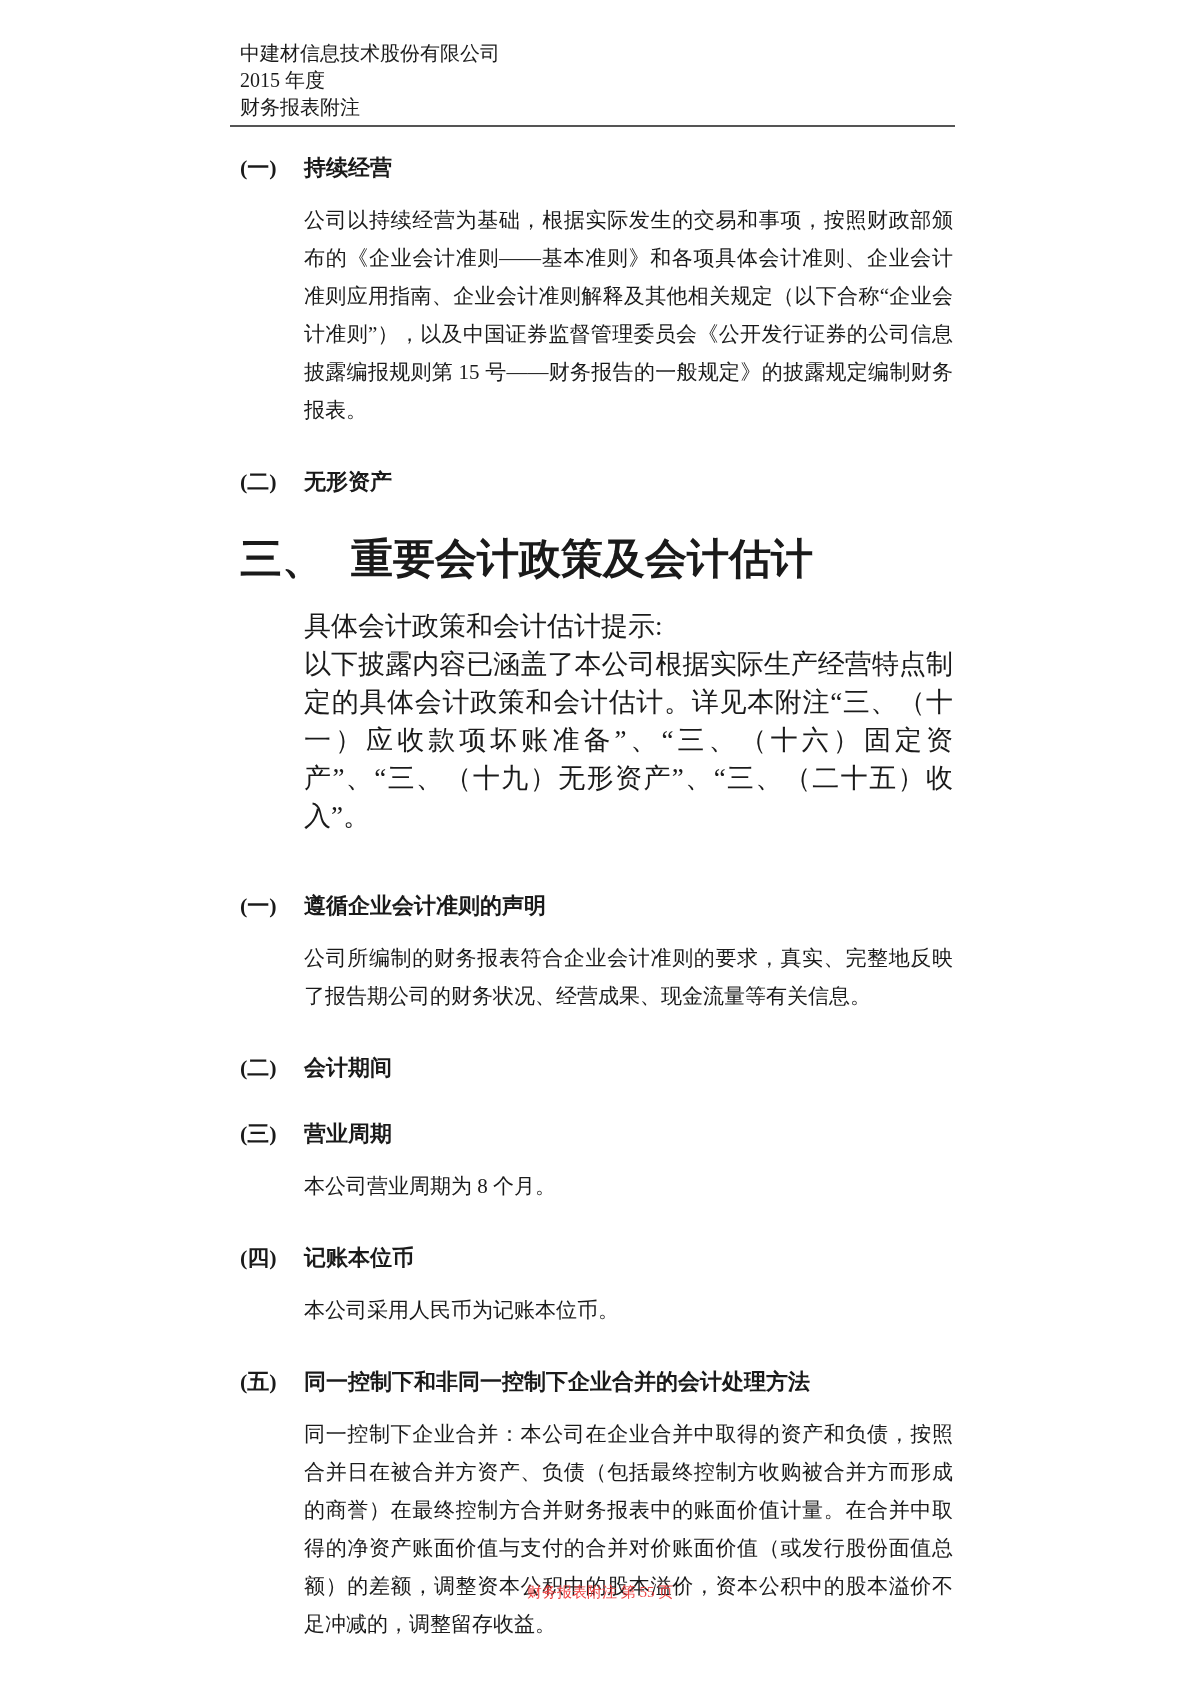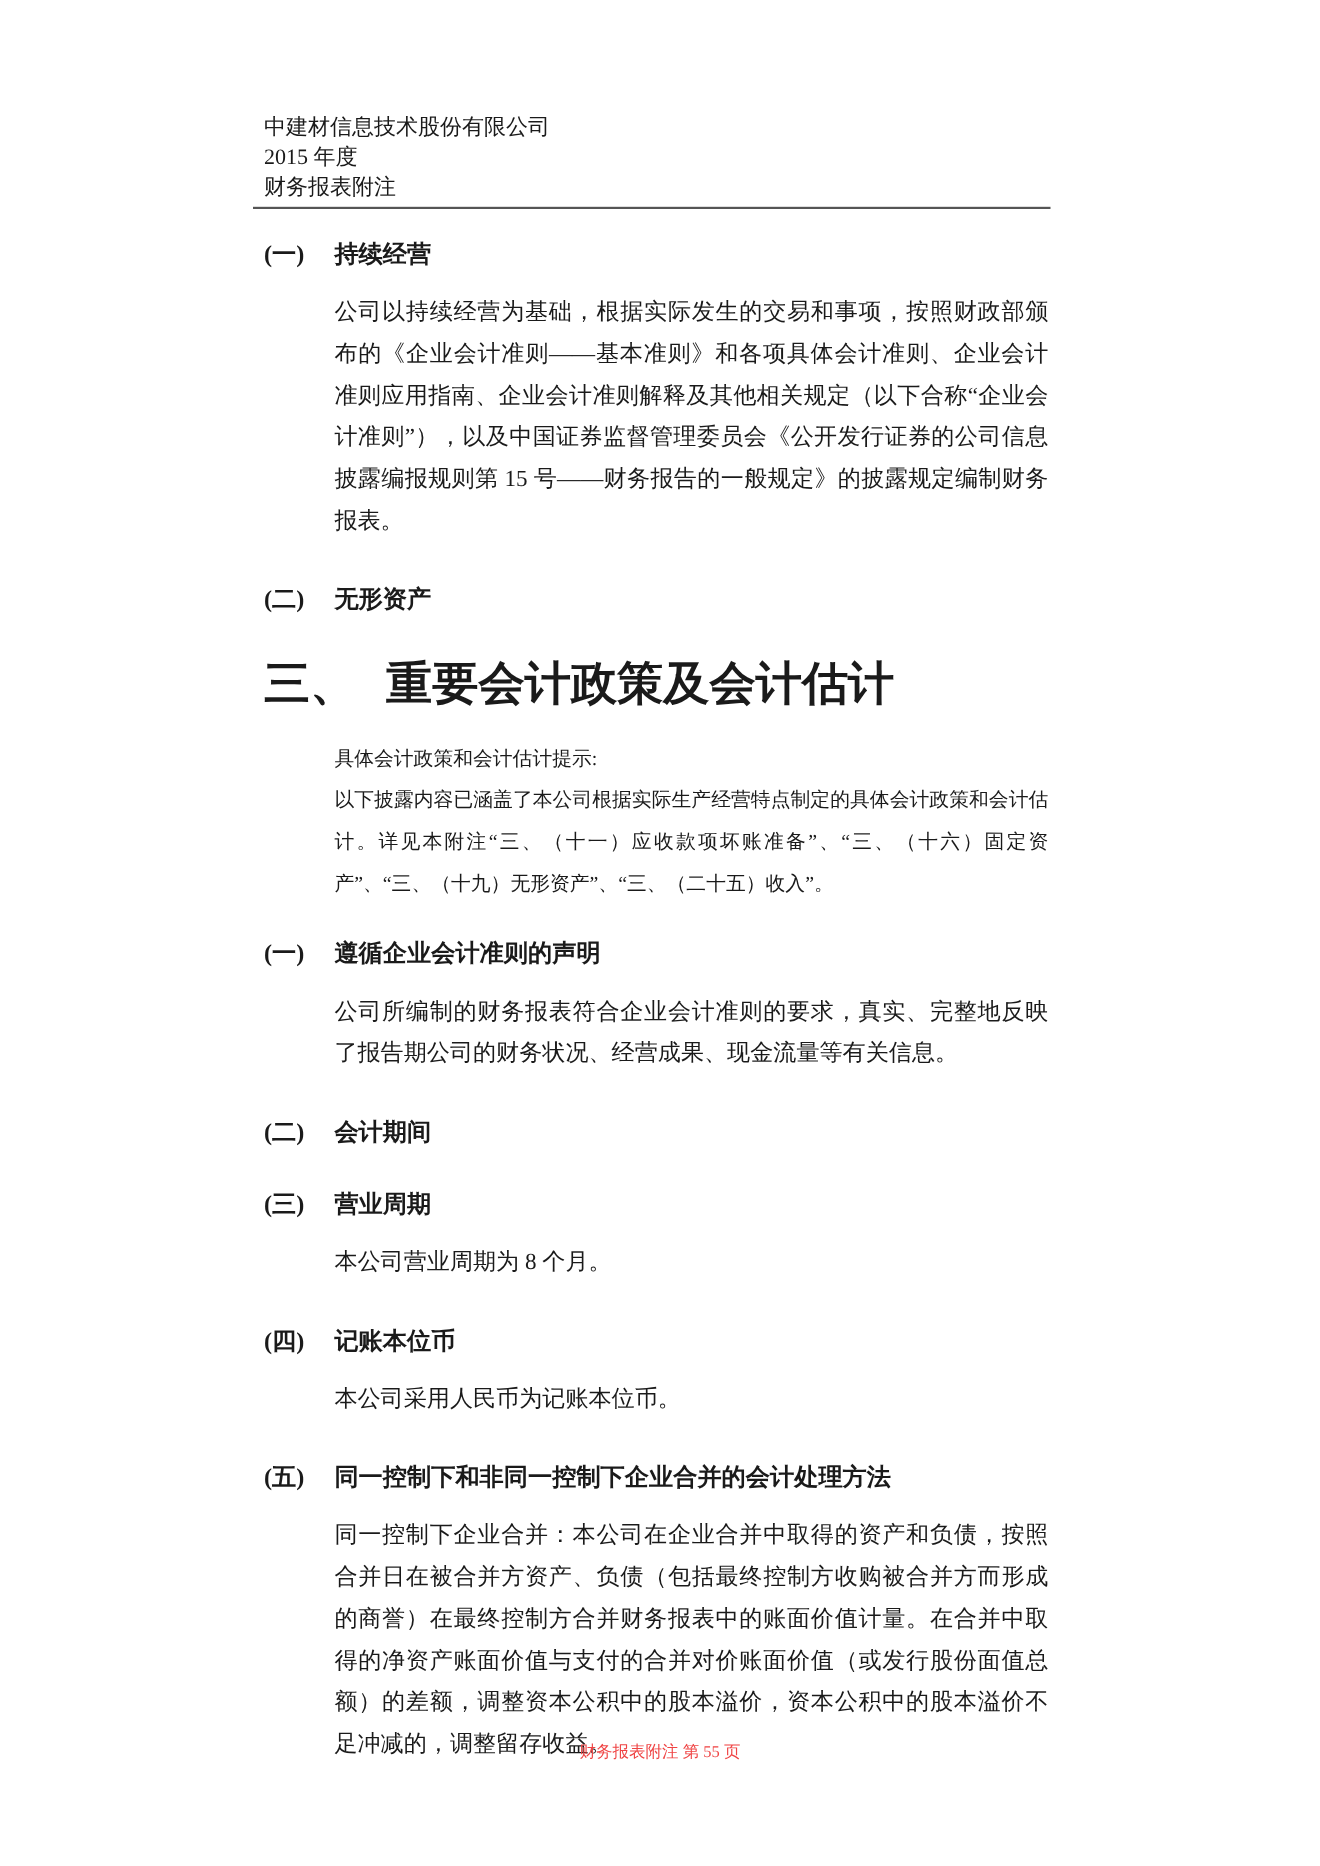--- a/index.html
+++ b/index.html
@@ -6,21 +6,21 @@
     margin: 0;
     padding: 0;
     background: #ffffff;
   }
   .page {
     position: relative;
     width: 992px;
     height: 1696px;
     margin: 0 auto;
     box-sizing: border-box;
-    padding: 103px 143px 0 136px;
+    padding: 40px 143px 0 136px;
     background: #ffffff;
     overflow: hidden;
     font-family: "Liberation Serif", "DejaVu Serif", serif;
     color: #1a1a1a;
   }
   .doc-header {
     font-size: 20px;
     line-height: 27px;
   }
   .header-rule {
@@ -53,22 +53,22 @@
     font-weight: bold;
     font-size: 42px;
     line-height: 48px;
     margin: 14px 0 0 0;
   }
   .chapter-num {
     width: 111px;
     flex-shrink: 0;
   }
   .intro {
-    margin: 24px 0 32px 64px;
-    font-size: 18px;
+    margin: 24px 0 58px 64px;
+    font-size: 27px;
     line-height: 38px;
     text-align: justify;
   }
   .intro p {
     margin: 0;
   }
   .page-footer {
     position: absolute;
     left: 0;
     right: 0;

